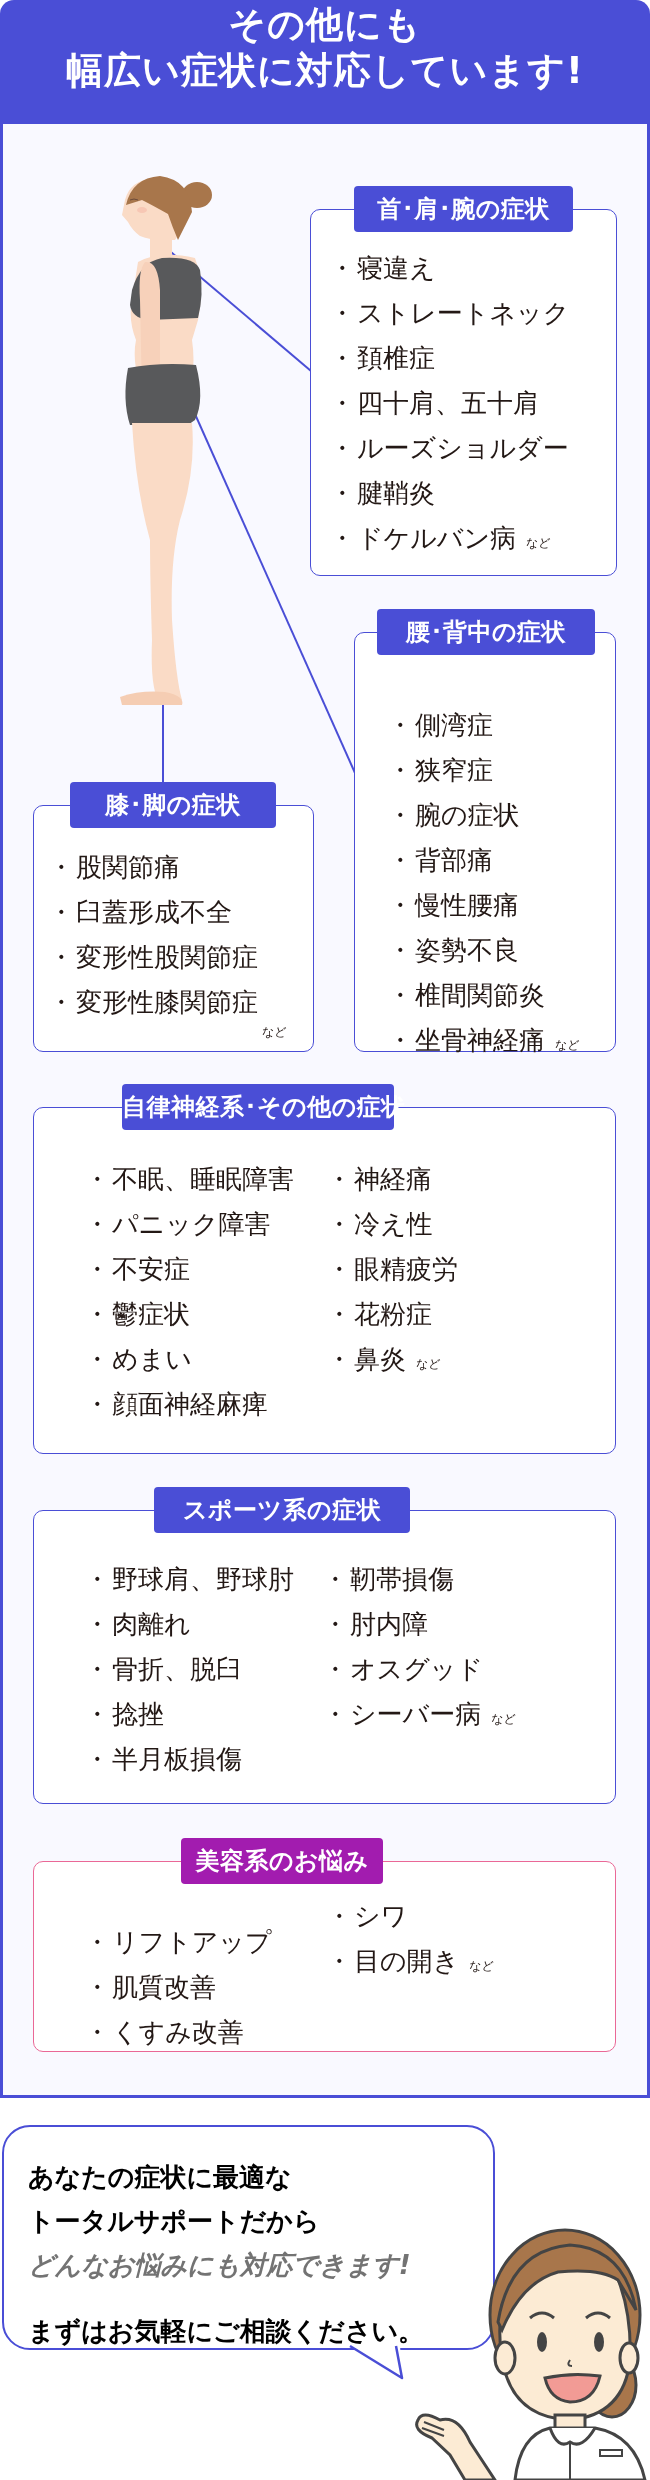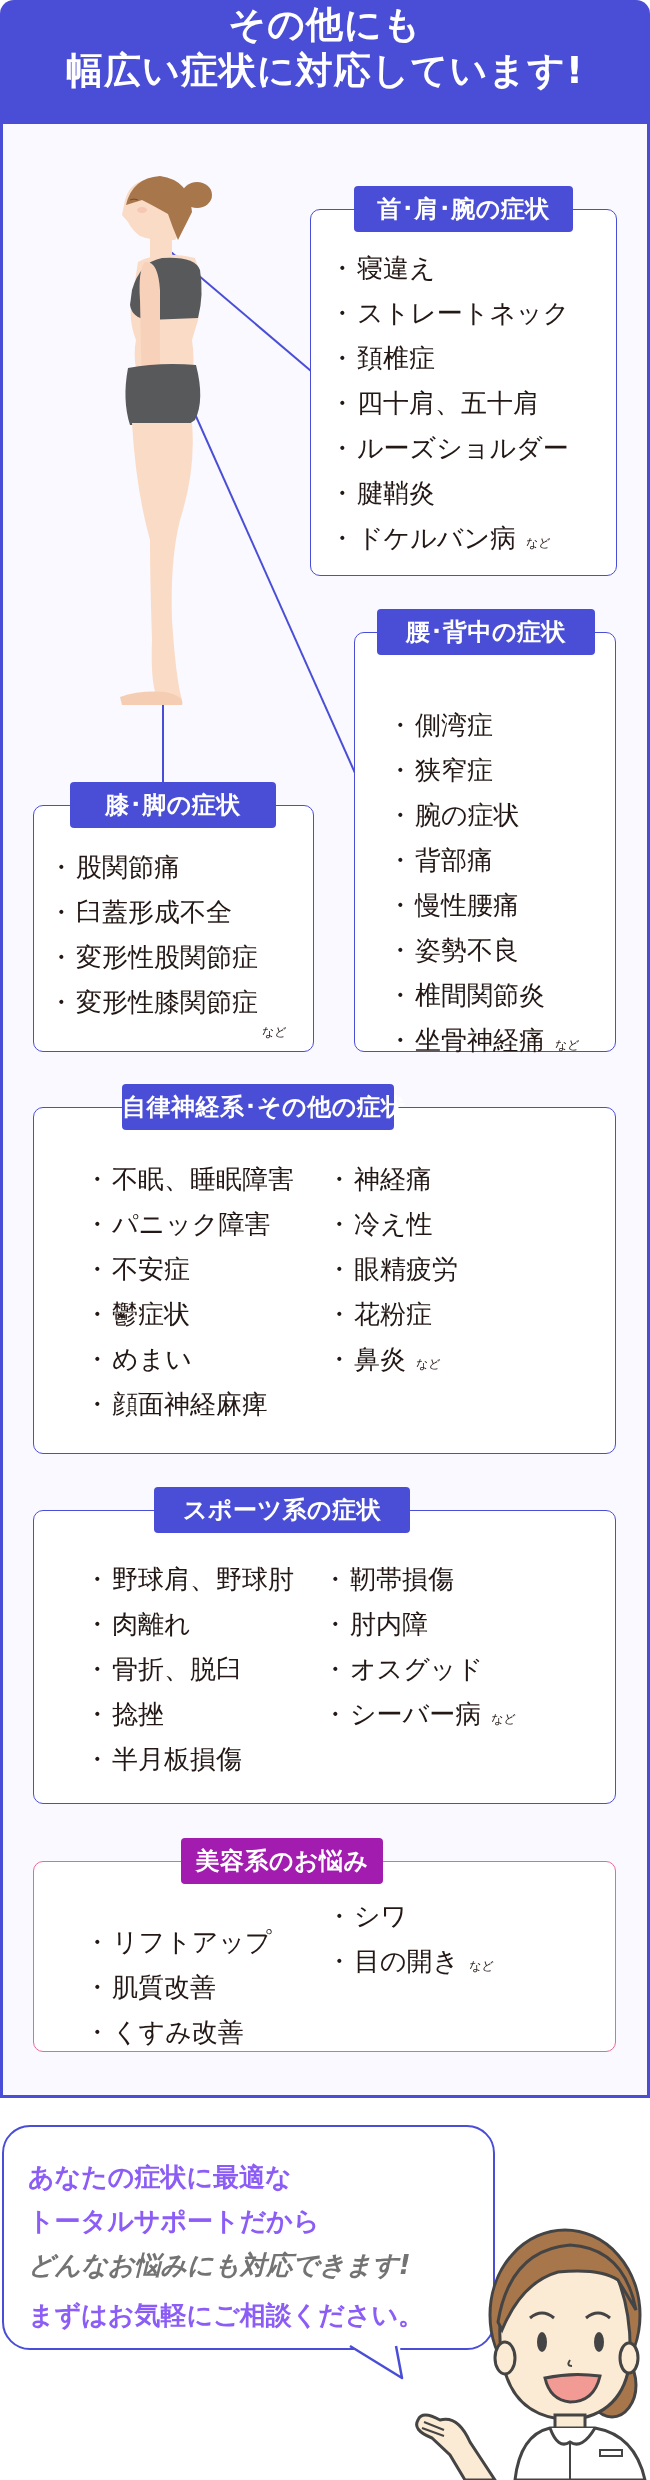--- a/index.html
+++ b/index.html
@@ -39,23 +39,23 @@
   .nado { font-size: 12px; margin-left: 10px; }
   .nado-below { position: absolute; font-size: 12px; }
 
   .figure { position: absolute; left: 0; top: 0; }
 
   .bubble {
     position: absolute; left: 2px; top: 2125px; width: 493px; height: 225px;
     background: #fff; border: 2.5px solid #4A4ED6; border-radius: 28px;
   }
   .bubble-text { position: absolute; left: 24px; top: 28px; }
-  .bubble-text .line { font-size: 26px; line-height: 44px; white-space: nowrap; color: #8b5cf6; font-weight: bold; }
+  .bubble-text .line { font-size: 26px; line-height: 44px; white-space: nowrap; color: #000000; font-weight: bold; }
   .bubble-text .line.accent { color: #737373; font-style: italic; }
-  .bubble-text .line.gap { margin-top: 6px; text-align: right; }
+  .bubble-text .line.gap { margin-top: 22px; text-align: right; }
   .nurse { position: absolute; left: 0; top: 0; }
 </style>
 </head>
 <body>
 
 <div class="header">
   <div>その他にも</div>
   <div>幅広い症状に対応しています!</div>
 </div>
 

